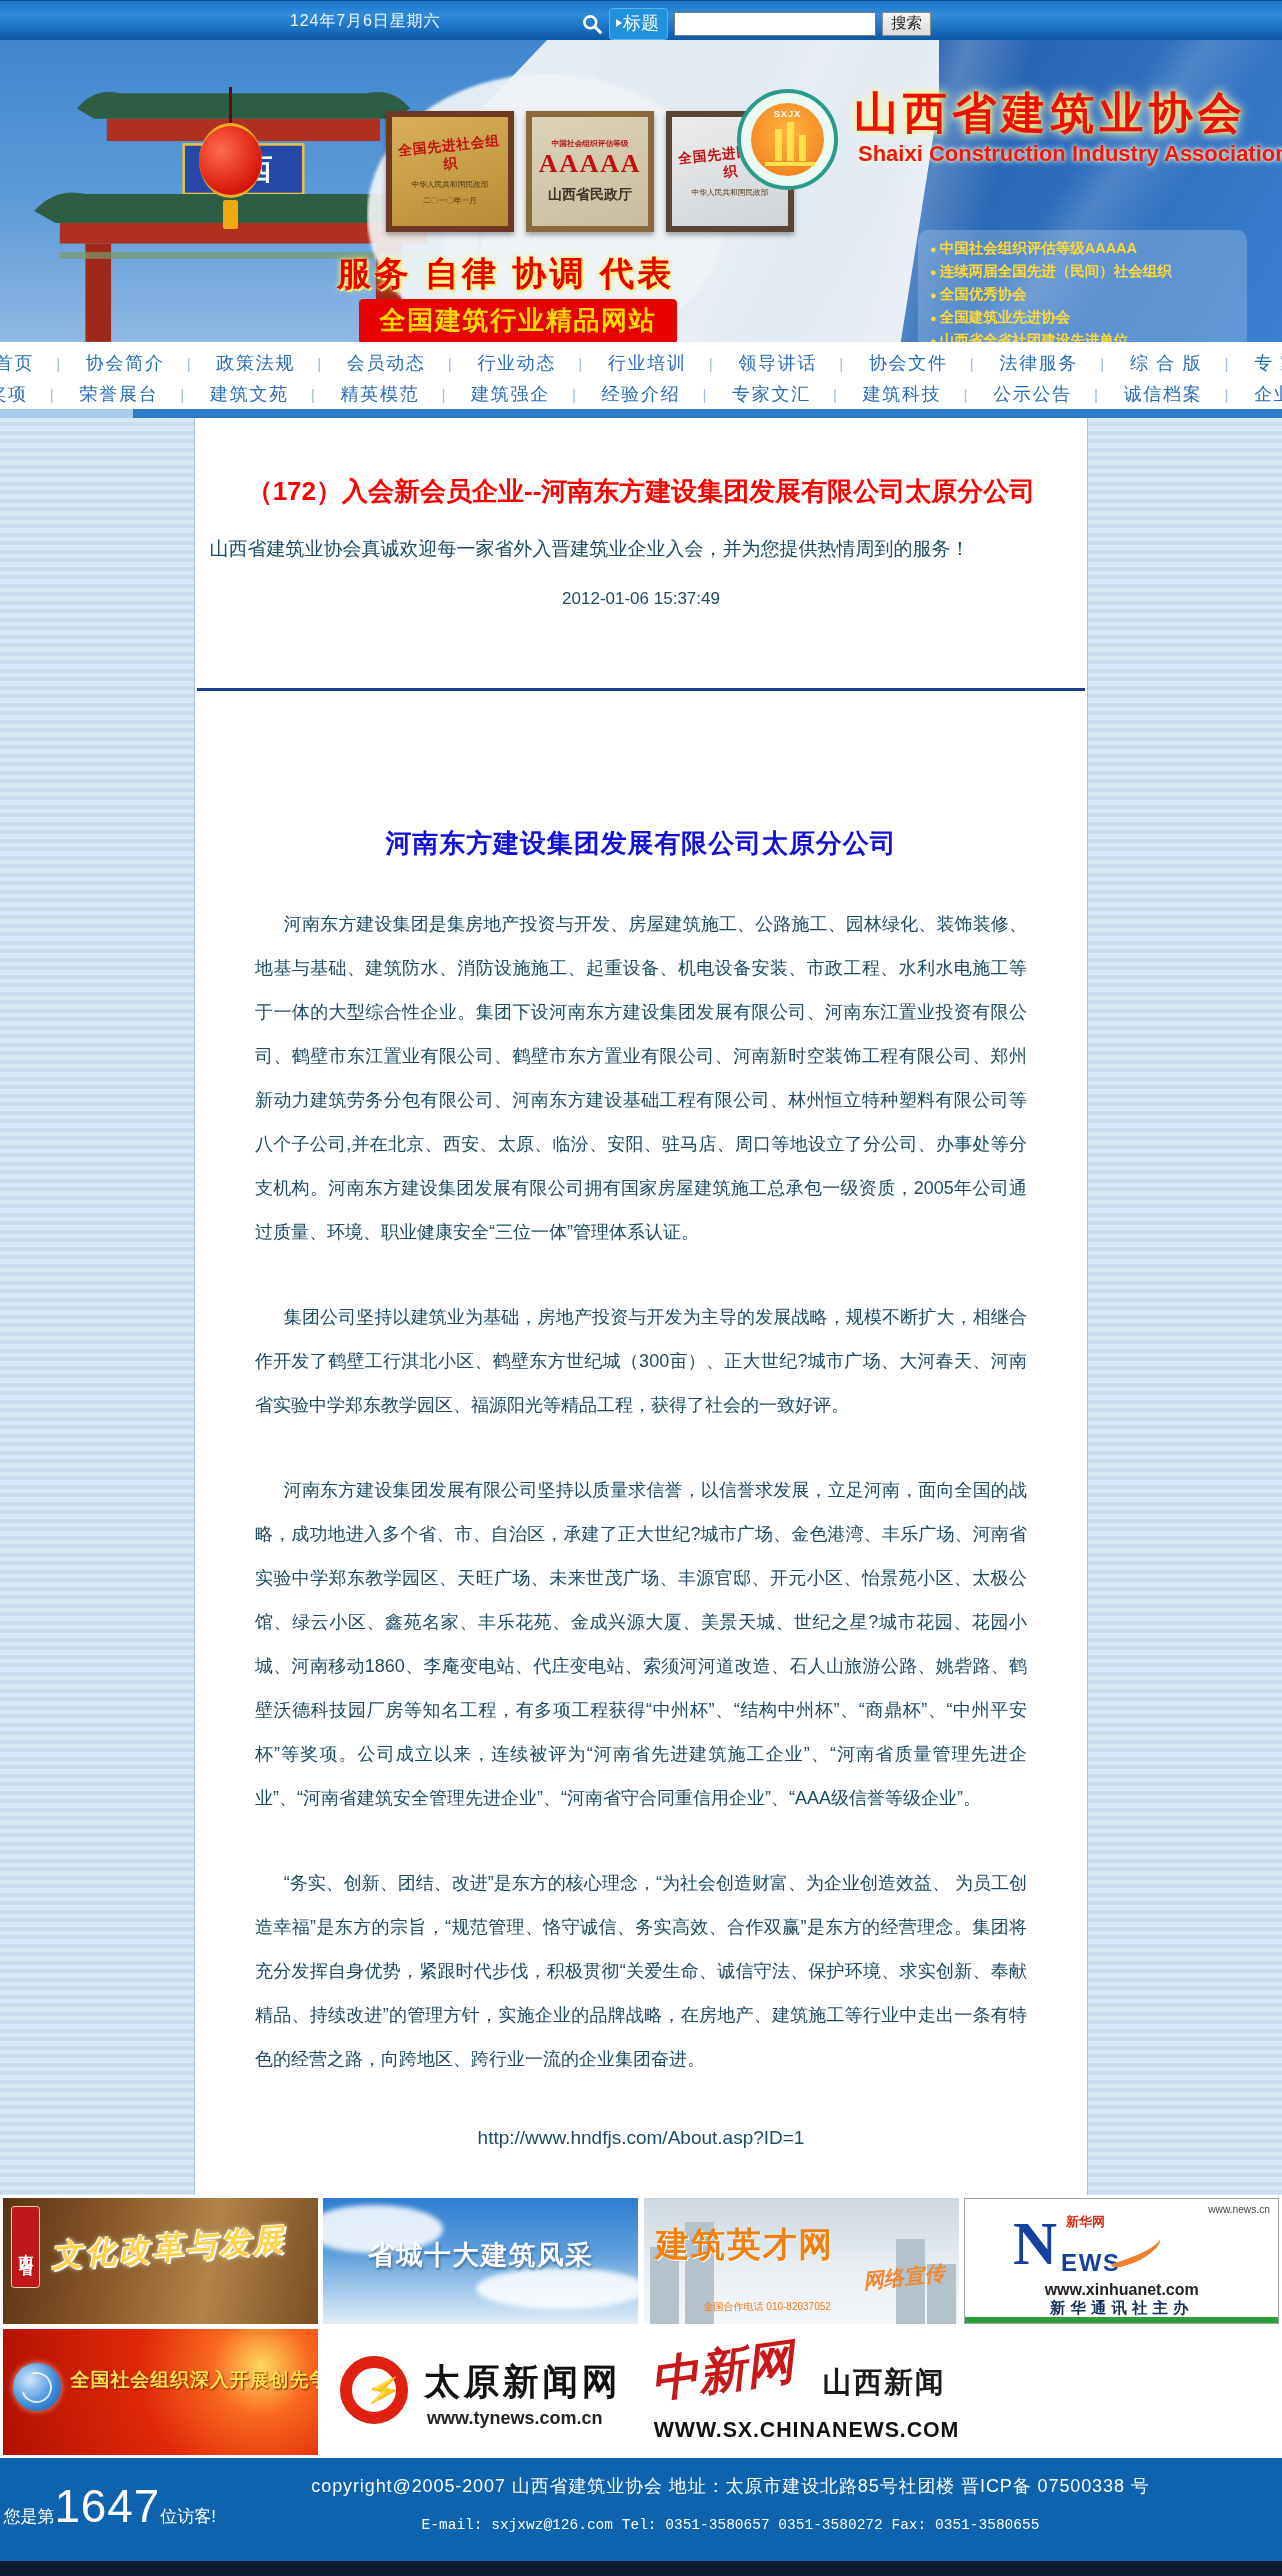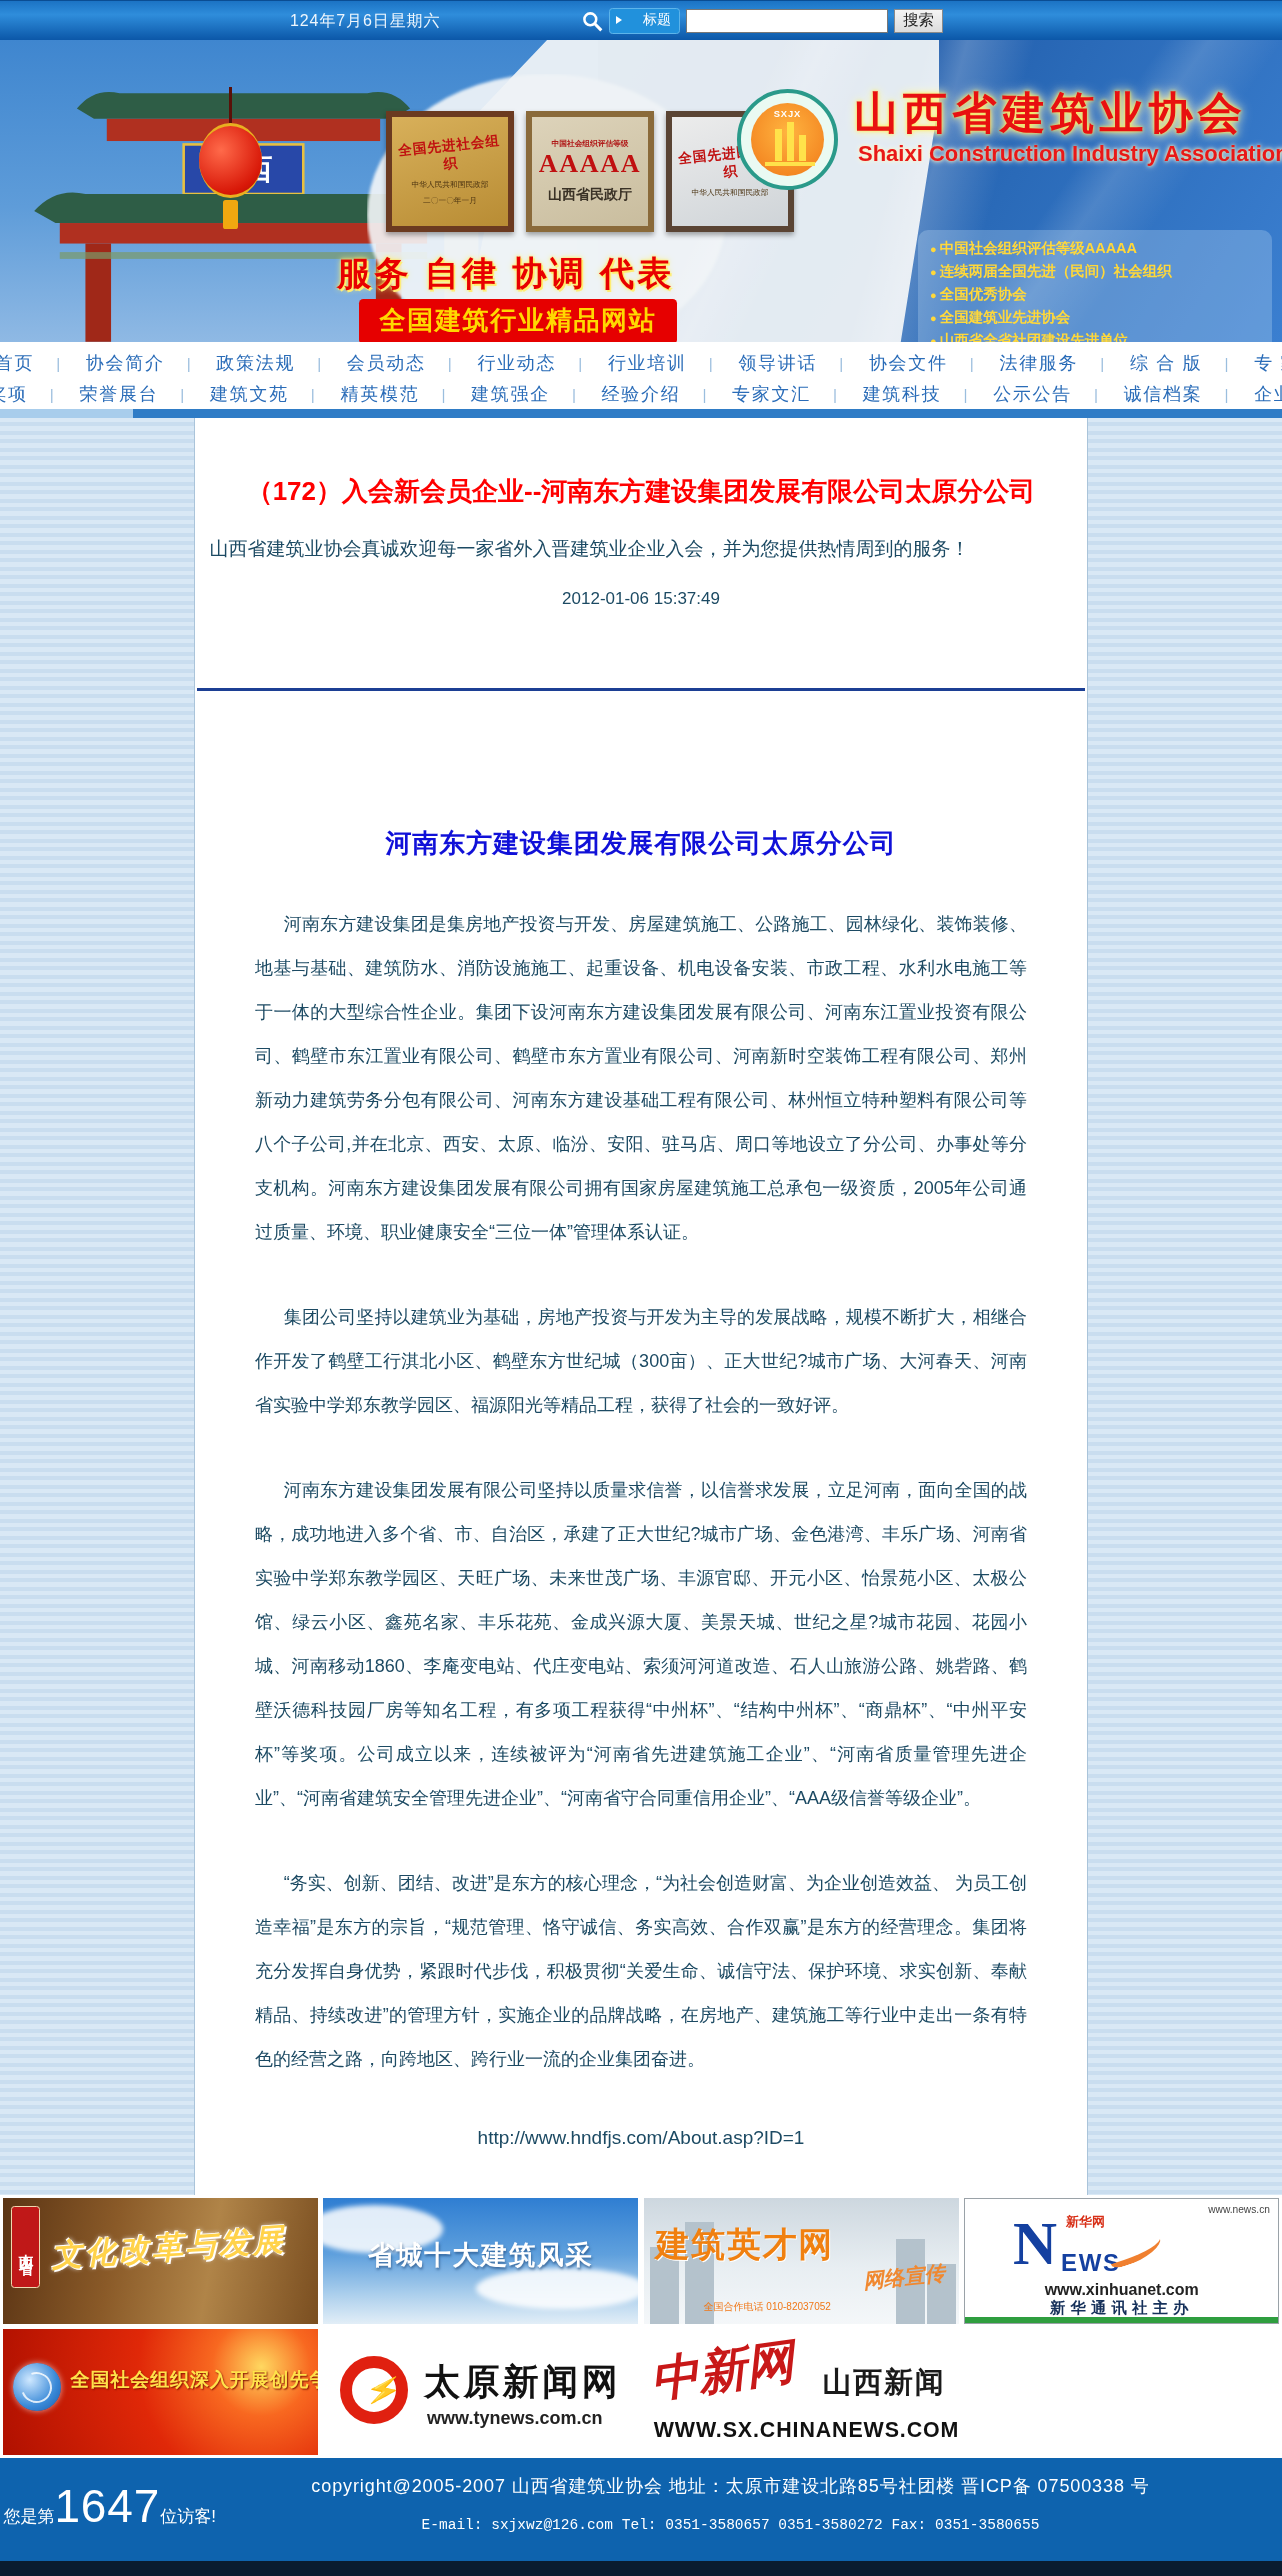--- a/index.html
+++ b/index.html
@@ -7,22 +7,22 @@
   body { font-family:"Liberation Sans", sans-serif; }
   .page { width:1282px; margin:0 auto; position:relative; background:#fff; }
 
   
   .topbar { height:40px; position:relative;
     background:linear-gradient(180deg,#1b73c4 0%,#2f8ddb 35%,#0b57a8 100%);
     border-top:1.7px solid #0a4d93; }
   .topbar-date { position:absolute; left:290px; top:10.2px; color:#eef6fd; font-size:16px; letter-spacing:0.9px; }
   .search-wrap { position:absolute; left:581px; top:6.8px; display:flex; align-items:center; gap:6px; }
   .mag { width:22px; height:22px; }
-  .cat-btn { background:#2191dc; border:0.9px solid #5db4ea; color:#fff; font-size:14px;
-    border-radius:3.4px; padding:2.6px 7.7px 3.4px 6px; display:flex; align-items:center; gap:21px; cursor:pointer; }
+  .cat-btn { background:#2191dc; border:0.9px solid #5db4ea; color:#fff; font-size:18px;
+    border-radius:3.4px; padding:2.6px 7.7px 3.4px 6px; display:flex; align-items:center; gap:1px; cursor:pointer; }
   .cat-btn .tri { width:0; height:0; border-left:6px solid #fff; border-top:4.3px solid transparent; border-bottom:4.3px solid transparent; display:inline-block; }
   .search-input { width:202px; height:24px; border:0.9px solid #777; background:#fff; font-size:13.7px; padding:0 5.1px; }
   .search-btn { height:24px; background:linear-gradient(180deg,#f5f5f5,#dcdcdc); border:0.9px solid #8a8a8a;
     font-size:15.4px; padding:0 8.5px; color:#222; cursor:pointer; font-family:"Liberation Sans",sans-serif; }
 
   
   .banner { height:302px; position:relative; overflow:hidden;
     background:linear-gradient(120deg,#3173c2 0%,#2a66b4 30%,#1c55a4 55%,#2a6ab8 75%,#3b7fd0 100%); }
   .banner:after { content:""; position:absolute; inset:0; pointer-events:none;
     background:
@@ -60,21 +60,21 @@
   .assoc-logo .t1,.assoc-logo .t2,.assoc-logo .t3 { position:absolute; bottom:15.4px; background:#ffe24a; }
   .assoc-logo .t1 { left:24px; width:6.8px; height:32px; }
   .assoc-logo .t2 { left:36px; width:6.8px; height:39px; }
   .assoc-logo .t3 { left:48px; width:6.8px; height:26px; }
   .assoc-logo .base { position:absolute; bottom:10.2px; left:13.7px; width:50px; height:4.3px; background:#ffe24a; }
 
   .org-cn { position:absolute; left:854px; top:44px; z-index:3; color:#e81010; font-weight:bold; font-size:44px;
     letter-spacing:5.1px; white-space:nowrap; text-shadow:0 0 3.4px #ffe94a,0 0 8.5px #fff27a,0 0 13.7px #ffffff; }
   .org-en { position:absolute; left:858px; top:101px; z-index:3; color:#e81818; font-weight:bold; font-size:22px;
     white-space:nowrap; text-shadow:0 0 3.4px #fff0a0,0 0 6.8px #ffffff; }
-  .honor-box { position:absolute; left:918px; top:190px; width:354px; z-index:3;
+  .honor-box { position:absolute; left:918px; top:190px; width:329px; z-index:3;
     background:rgba(200,225,248,.28); border-radius:10.2px; padding:6.8px 12px; }
   .honor-line { color:#ffd83a; font-weight:bold; font-size:14.5px; line-height:22px; white-space:nowrap; }
   .honor-line:before { content:"● "; font-size:11px; }
 
   .lantern { position:absolute; left:199px; top:47px; z-index:2; }
   .lantern .string { width:2.6px; height:36px; background:#5a1008; margin:0 auto; }
   .lantern .body { width:63px; height:75px; border-radius:50%;
     background:radial-gradient(circle at 35% 35%,#ff6a4a,#d81808 70%,#a80c00); border-top:3.4px solid #e8b020; border-bottom:3.4px solid #e8b020; }
   .lantern .tassel { width:15.4px; height:29px; background:#f0a810; margin:1.7px auto 0; border-radius:2.6px; }
 

